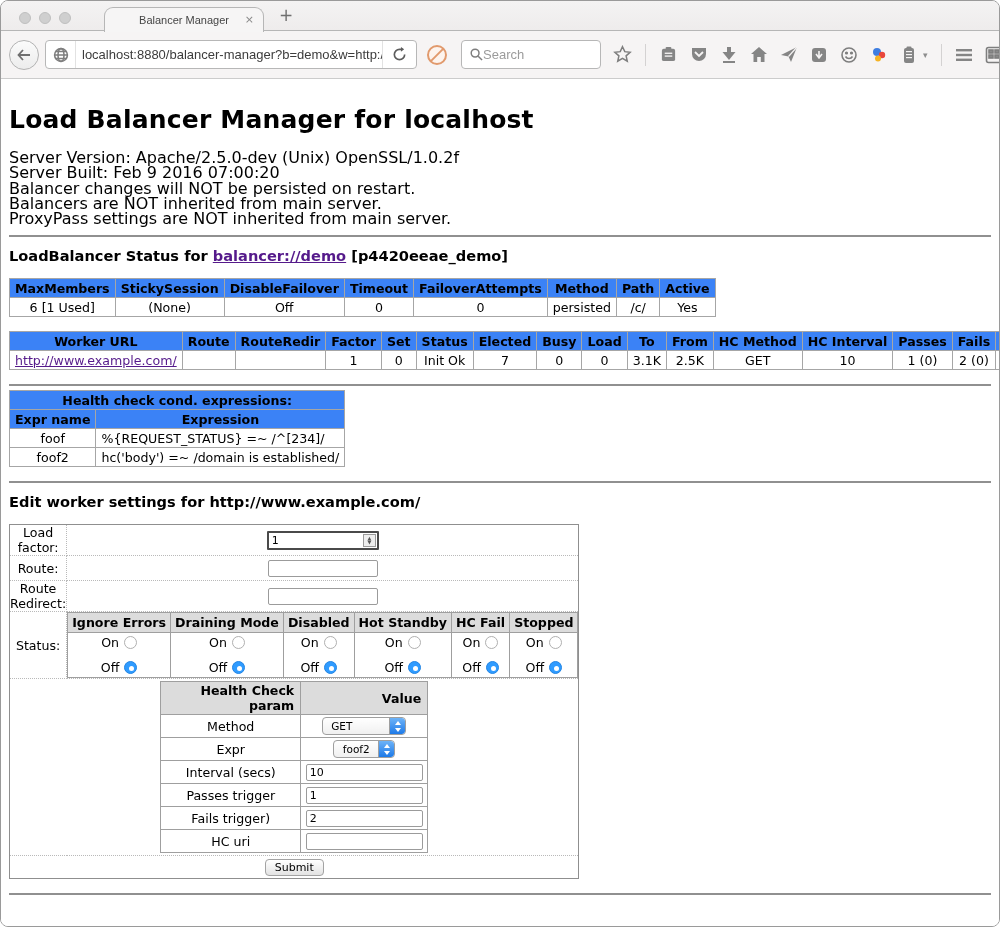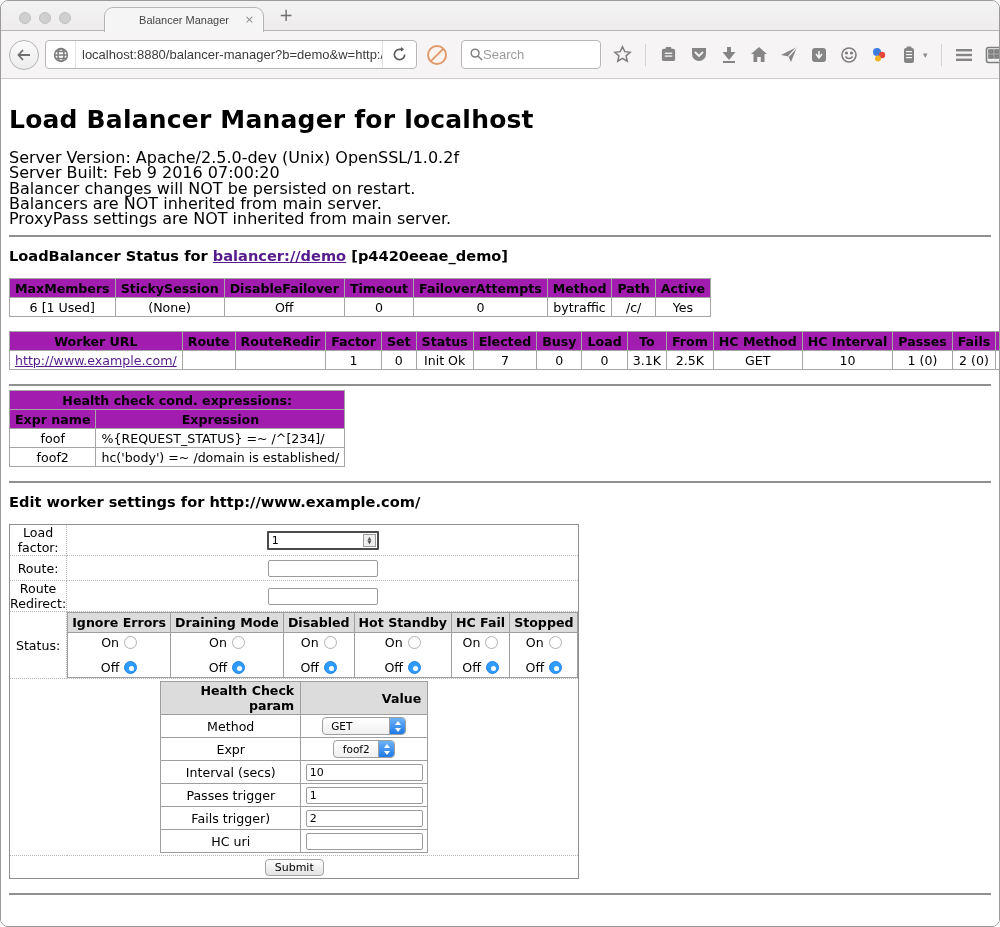--- a/index.html
+++ b/index.html
@@ -53,21 +53,21 @@
   h1.pagetitle { font-size:25px; font-weight:bold; margin:26px 0 16px 0; letter-spacing:0.2px; }
   .info-line { font-size:16px; line-height:15.3px; }
   hr.rule { border:none; border-top:2px solid #909090; margin:9px 0 10px 0; }
   hr.rule-tight { margin:8px 0 4px 0; }
   h3.sect { font-size:14.6px; font-weight:bold; margin:9px 0 14px 0; }
   h3.sect a { color:#551a8b; text-decoration:underline; }
 
   table.data { border-collapse:collapse; margin-bottom:14px; }
   table.data th, table.data td { border:1px solid #a6a6a6; font-size:12.6px; padding:1px 5px;
                                  height:19px; text-align:center; white-space:nowrap; }
-  table.data th { background:#a21caf; font-weight:bold;margin-top:12px; }
+  table.data th { background:#3b82f6; font-weight:bold;margin-top:12px; }
   table.data a { color:#551a8b; text-decoration:underline; }
   table.worker { width:984px; }
   table.worker td.url-cell { text-align:right; }
   table.expr td.expr-val { text-align:left; }
 
   
   table.form { border-collapse:collapse; border:1px solid #8f8f8f; width:565px; margin-top:8px; }
   table.form > tbody > tr > td { border:1px solid #b9b9b9; border-style:dotted; font-size:12.6px; }
   table.form td.lbl { width:100px; text-align:center; height:25px; }
   table.form td.val { text-align:center; height:25px; }
@@ -278,21 +278,21 @@
         <th>Method</th>
         <th>Path</th>
         <th>Active</th>
       </tr>
       <tr>
         <td>6 [1 Used]</td>
         <td>(None)</td>
         <td>Off</td>
         <td>0</td>
         <td>0</td>
-        <td>bytraffic</td>
+        <td>persisted</td>
         <td>/c/</td>
         <td>Yes</td>
       </tr>
     </tbody>
       </table>
 
     <table class="data worker">
       <tbody>
           <tr>
         <th>Worker URL</th>

